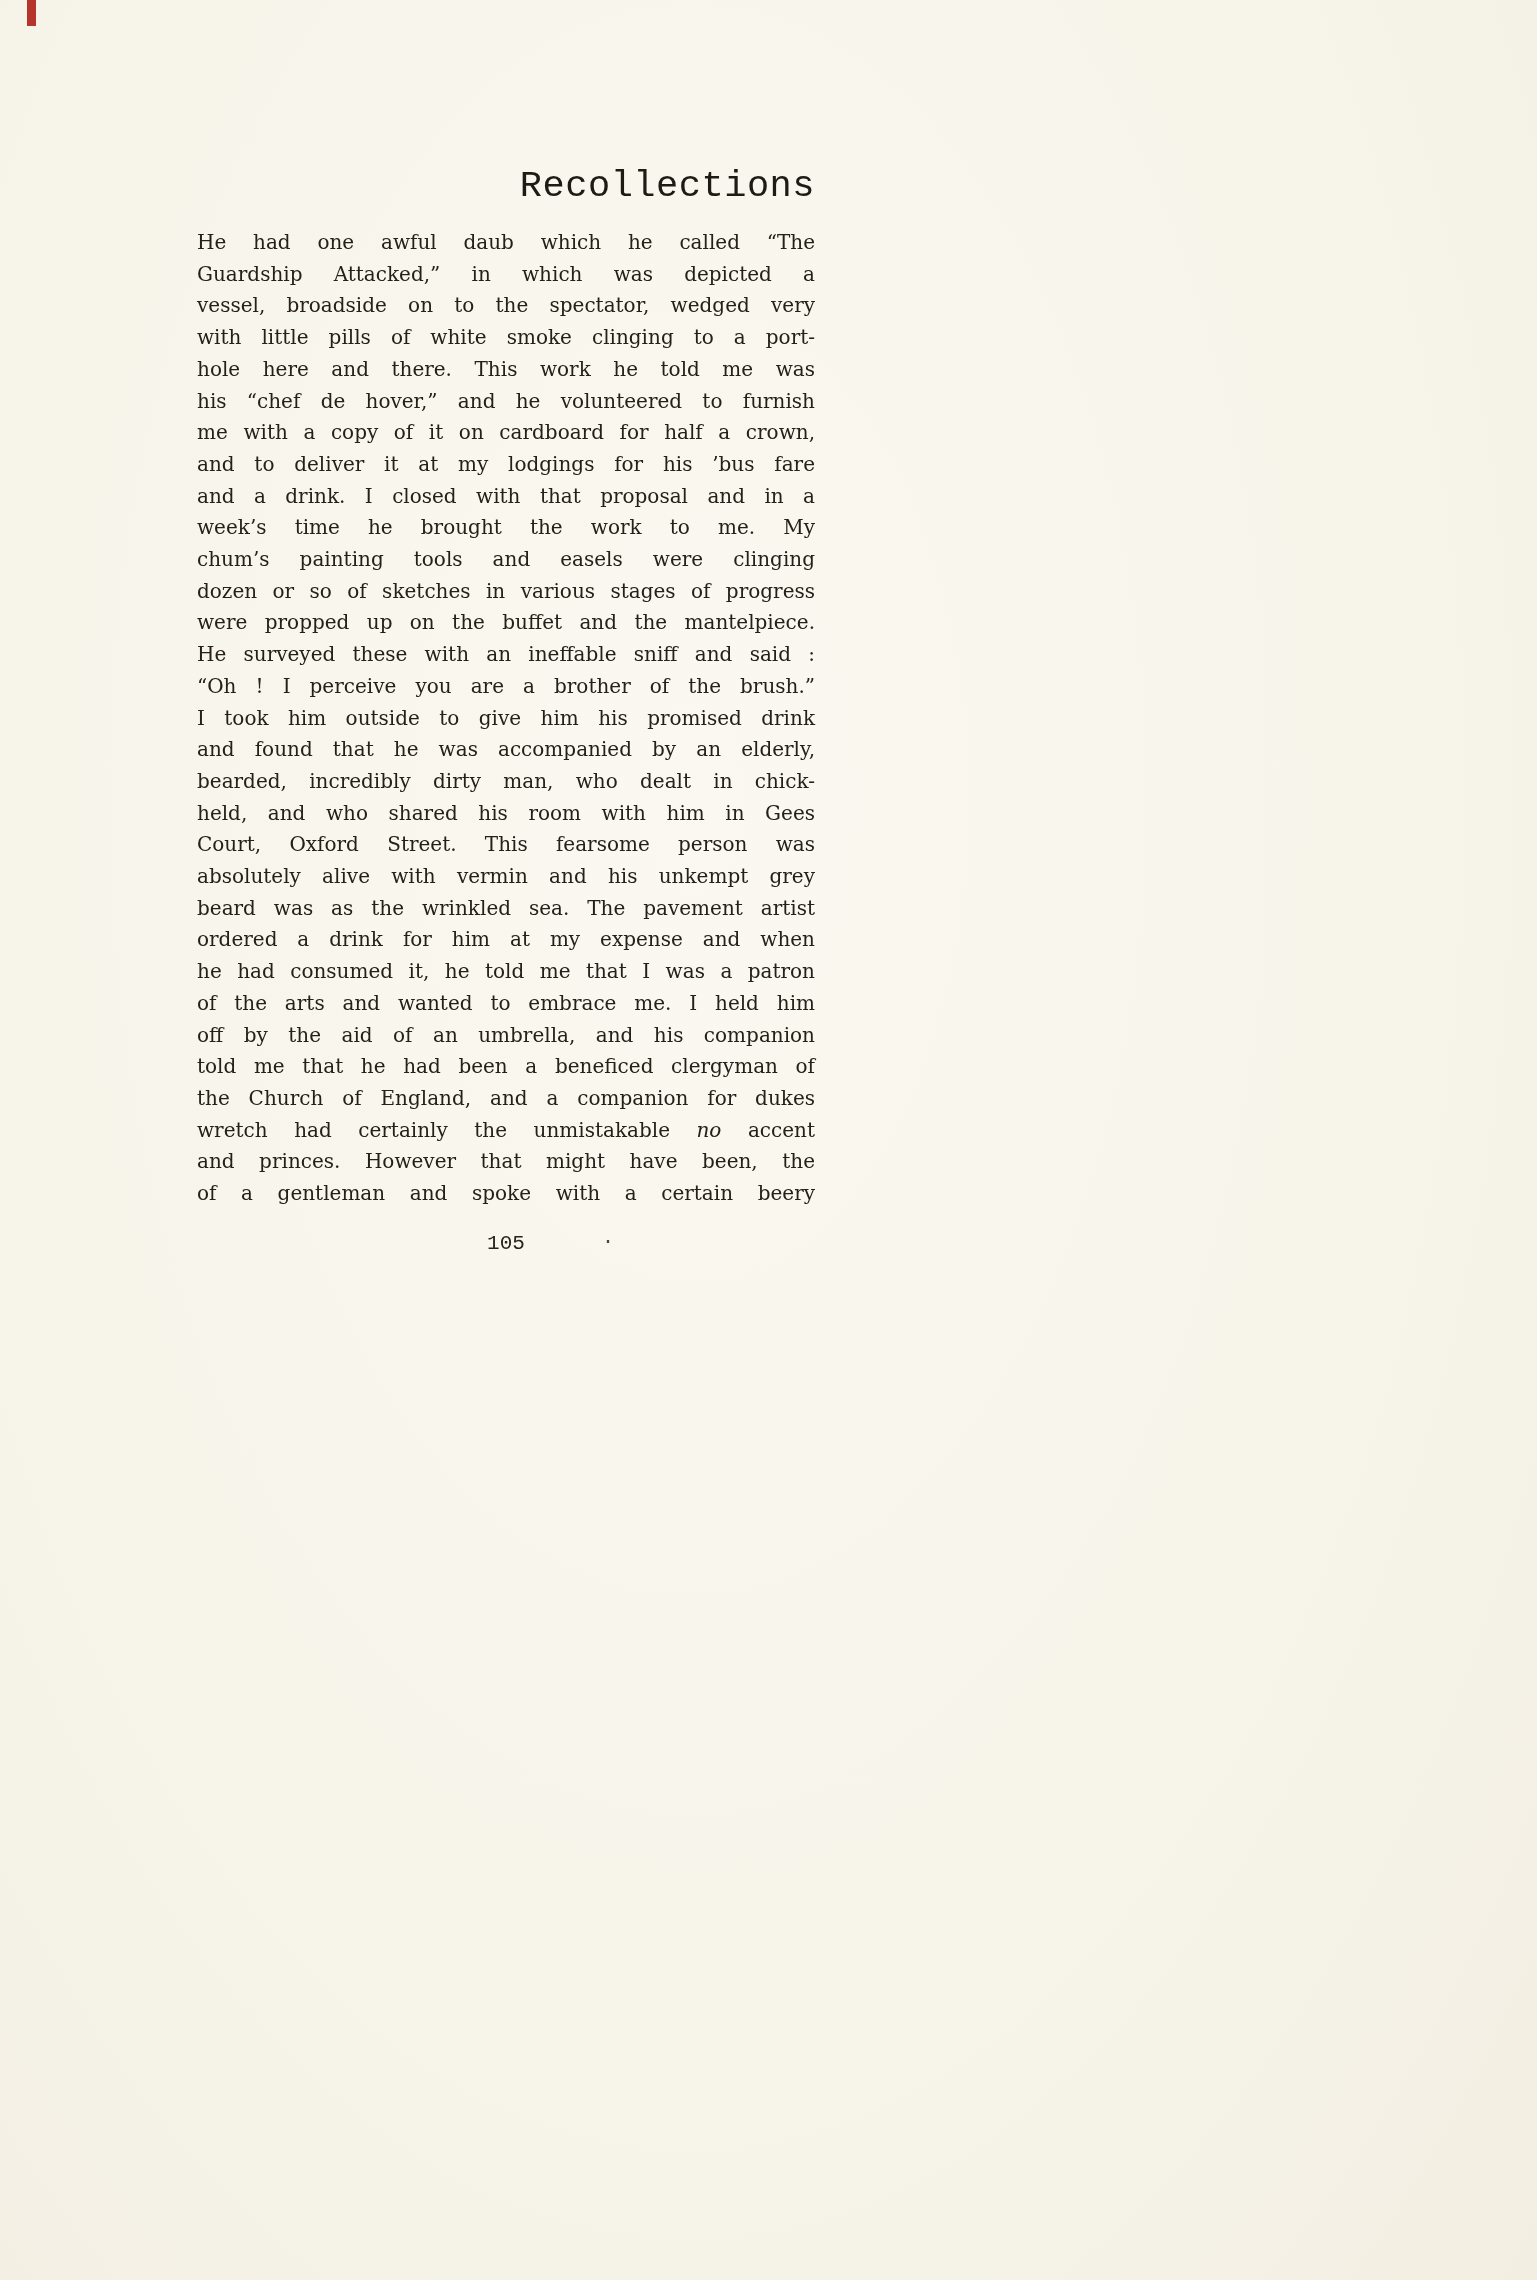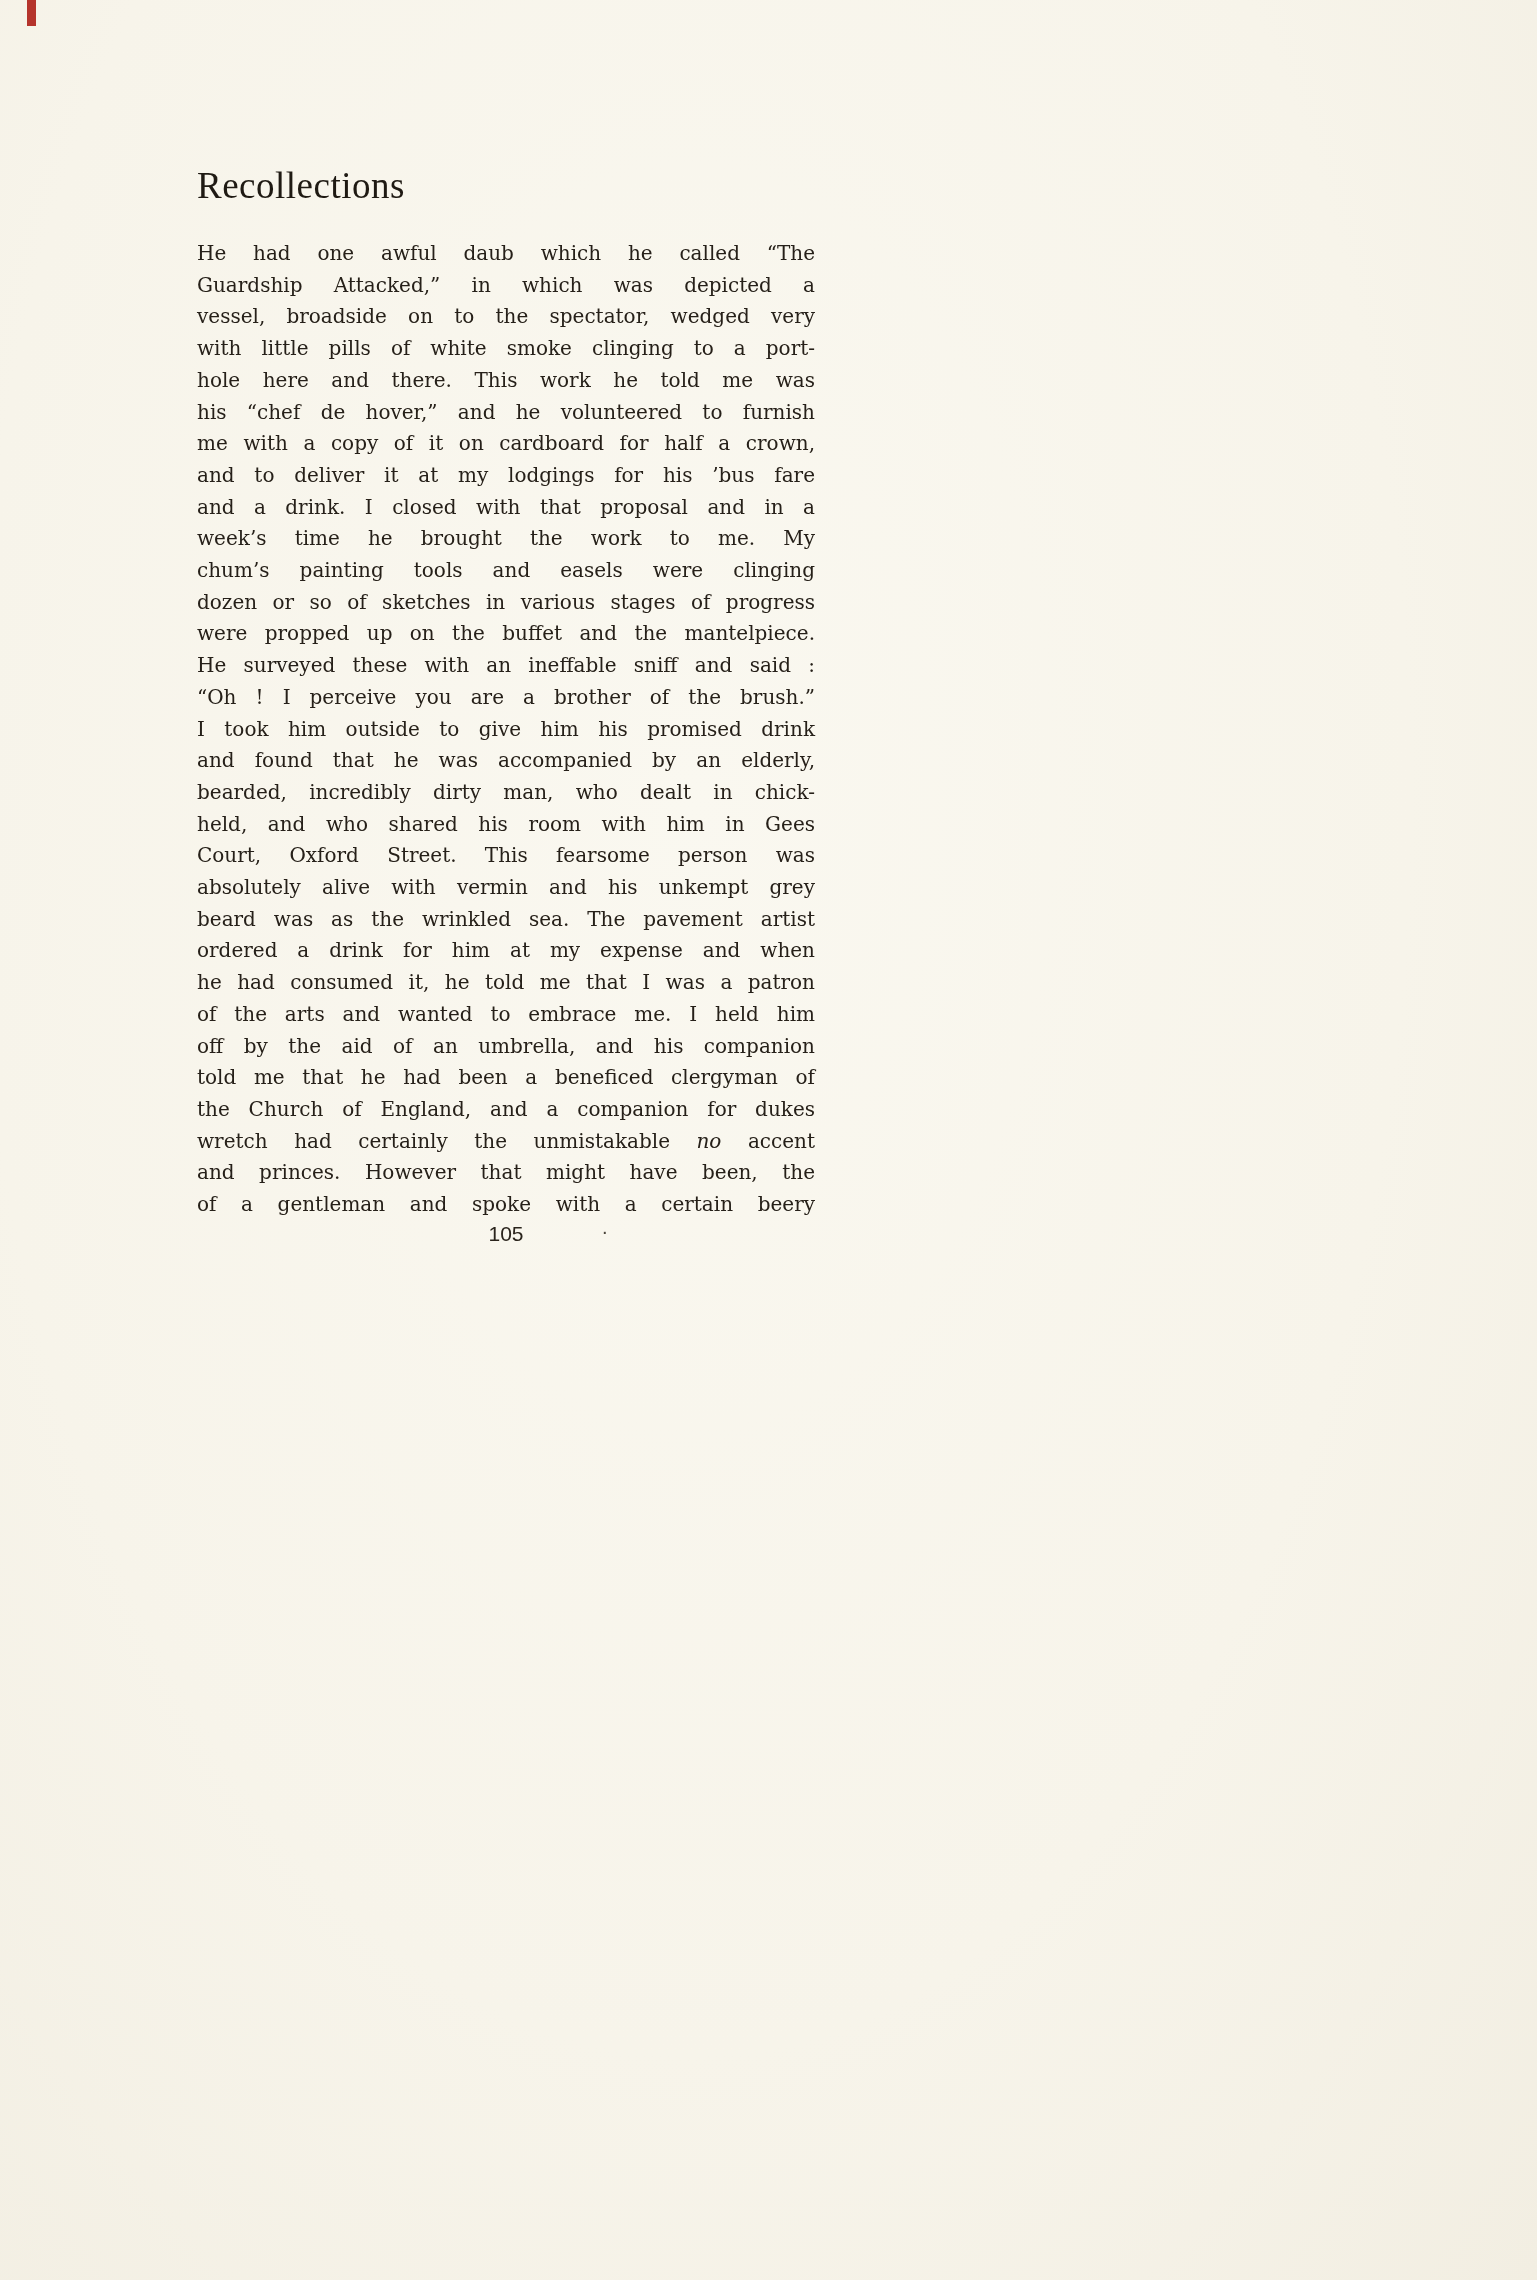--- a/index.html
+++ b/index.html
@@ -27,46 +27,46 @@
     background: #b5342c;
   }
   .content {
     position: absolute;
     left: 197px;
     top: 166px;
     width: 618px;
     color: #241e16;
   }
   .title {
-    font-family: Liberation Serif, serif;
+    font-family: Liberation Mono, monospace;
     font-weight: normal;
     font-size: 37px;
     line-height: 40px;
-    text-align: left;
-    margin: 0 0 32px 0;
+    text-align: right;
+    margin: 0 0 21px 0;
     color: #1f1a13;
     letter-spacing: 0.5px;
   }
   .body-text .line {
     font-family: "DejaVu Serif", "Liberation Serif", serif;
     font-size: 20px;
     line-height: 31.7px;
     text-align: justify;
     text-align-last: justify;
     color: #262019;
     white-space: normal;
   }
   .body-text .line i {
     font-style: italic;
   }
   .footer {
     position: relative;
-    margin-top: 1px;
+    margin-top: 22px;
     text-align: center;
-    font-family: Liberation Sans, sans-serif;
+    font-family: Liberation Mono, monospace;
     font-size: 21px;
     color: #2a241c;
   }
   .artifact-dot {
     position: absolute;
     left: 405px;
     top: -6px;
     font-size: 20px;
     color: #4a443a;
   }

